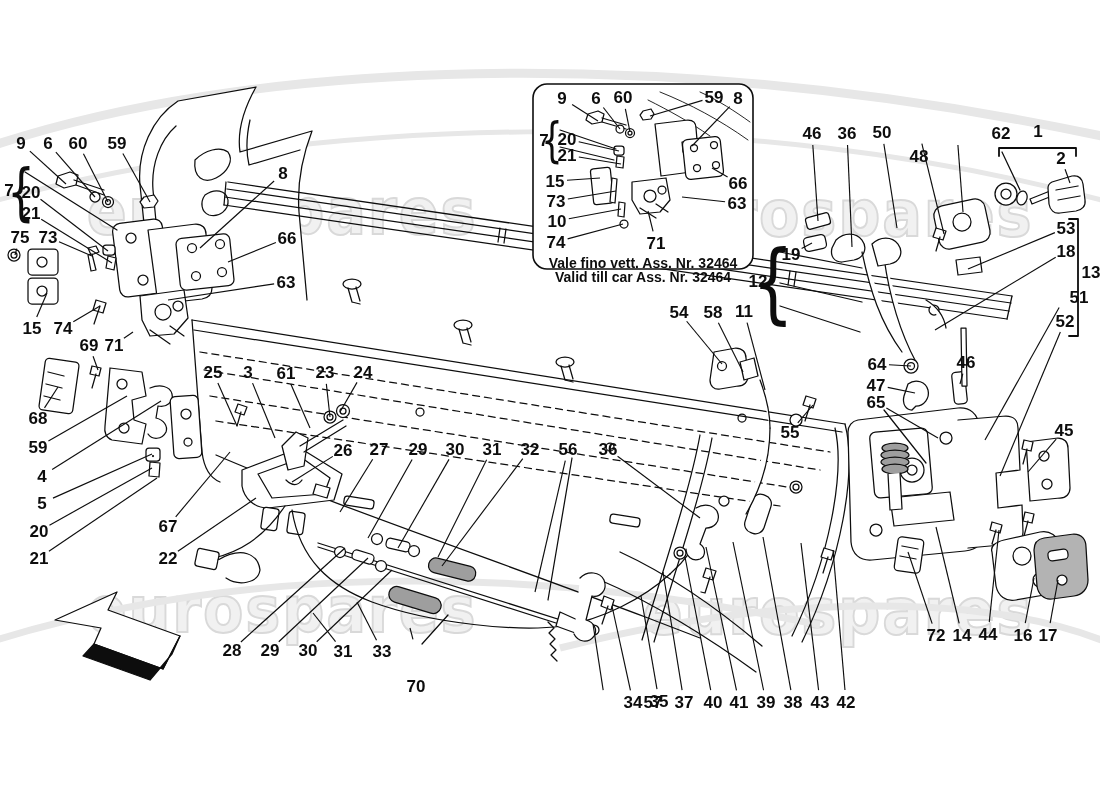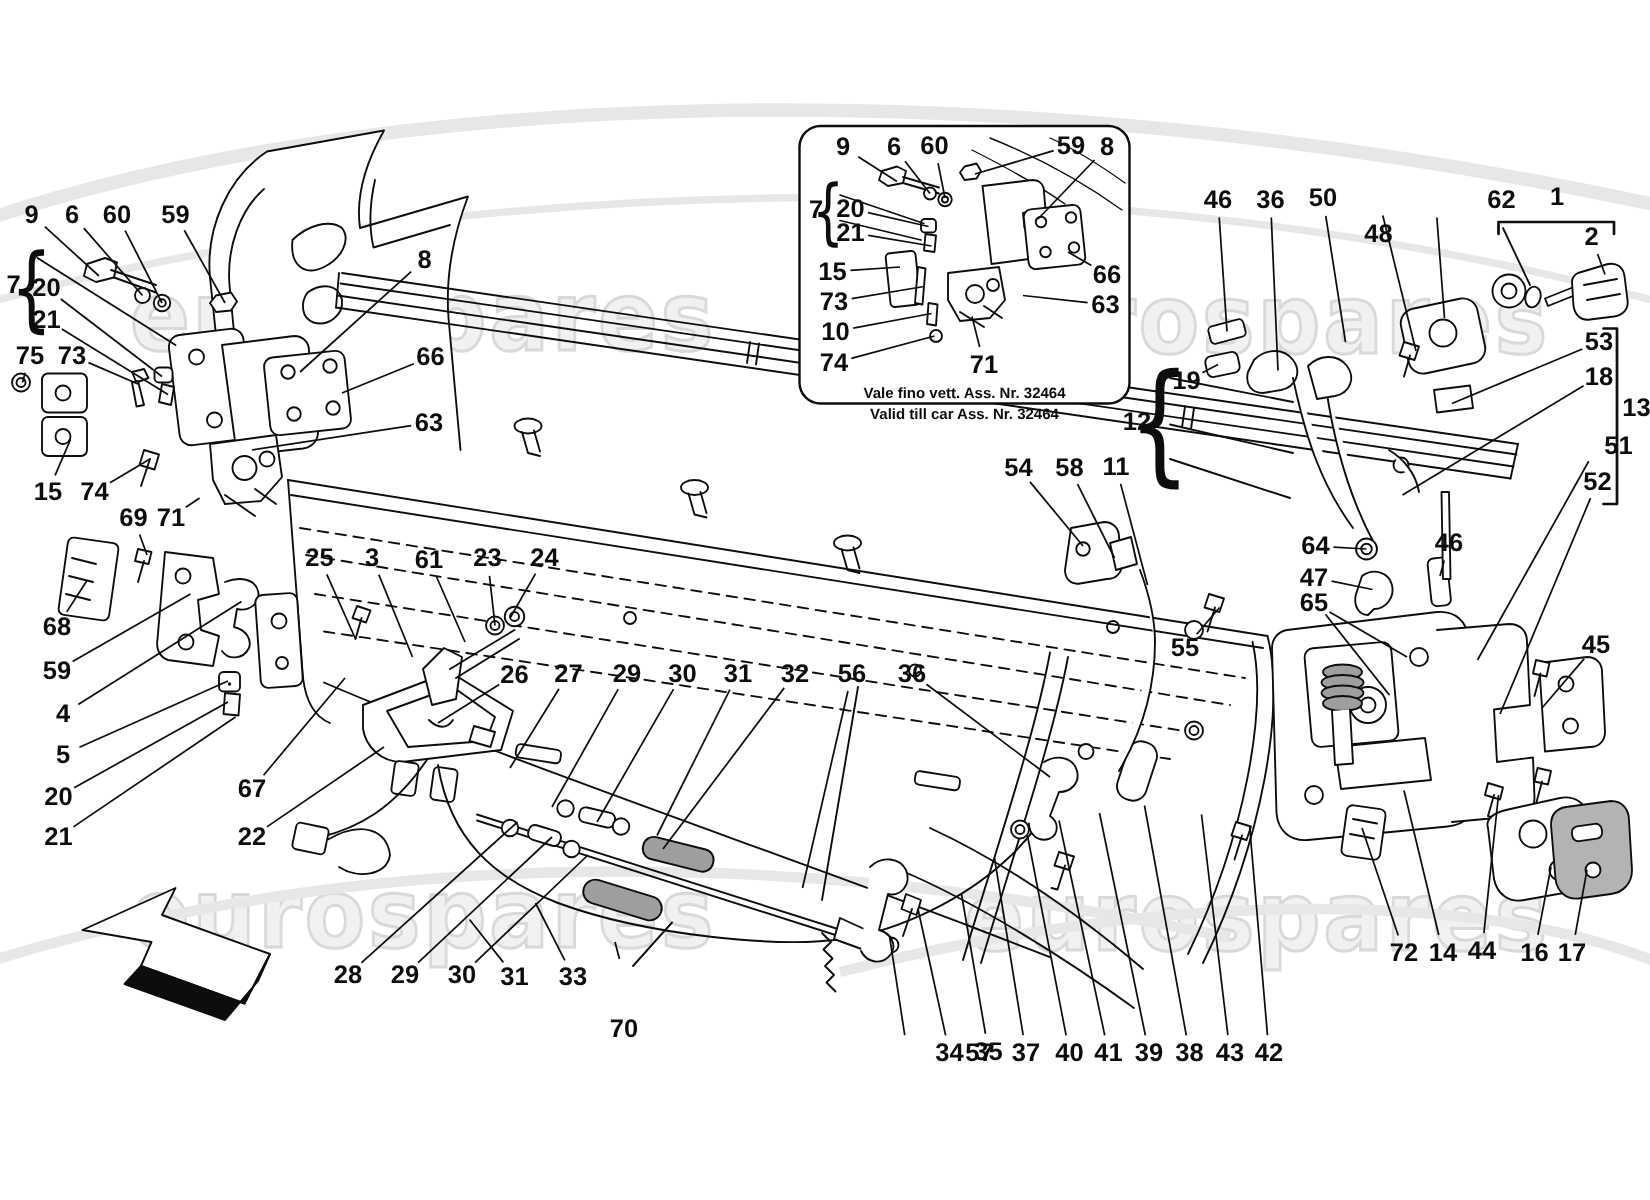--- a/index.html
+++ b/index.html
@@ -6,21 +6,21 @@
   #stage{position:relative;width:1100px;height:800px;background:#ffffff;overflow:hidden;
          font-family:"Liberation Sans",sans-serif;}
   .wm{position:absolute;transform:translate(-50%,-50%) scaleX(.92);
       font-family:"DejaVu Sans",sans-serif;font-weight:bold;font-size:64px;letter-spacing:2px;
       color:#f1f1f1;-webkit-text-stroke:2px #d9d9d9;white-space:nowrap;z-index:1;user-select:none;}
   #art,#leaders{position:absolute;left:0;top:0;z-index:2;}
   #leaders{z-index:3;}
   .co{position:absolute;transform:translate(-50%,-50%);font-weight:bold;font-size:17px;
       color:#0d0d0d;z-index:4;white-space:nowrap;line-height:1;}
   .note{position:absolute;width:260px;text-align:center;transform:translate(-50%,-50%);
-        font-weight:bold;font-size:10px;color:#0d0d0d;z-index:4;white-space:nowrap;}
+        font-weight:bold;font-size:14px;color:#0d0d0d;z-index:4;white-space:nowrap;}
 </style>
 </head>
 <body>
 
 <div id="stage">
 
   <div id="wm-holder">
       <div class="wm" style="left: 282px; top: 212px;">eurospares</div>
       <div class="wm" style="left: 838px; top: 214px;">eurospares</div>
       <div class="wm" style="left: 282px; top: 610px;">eurospares</div>

